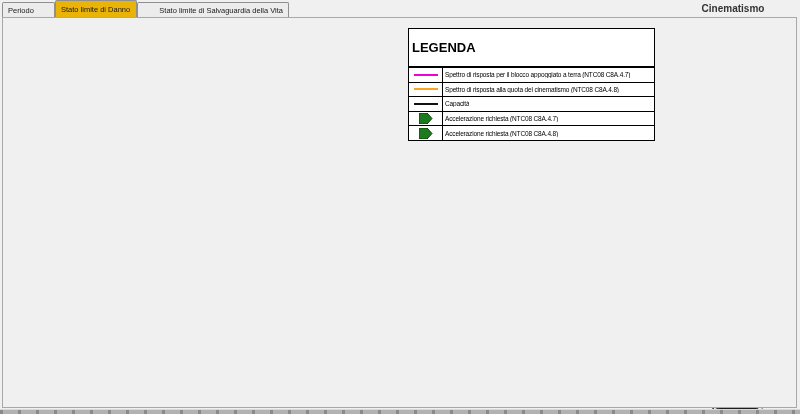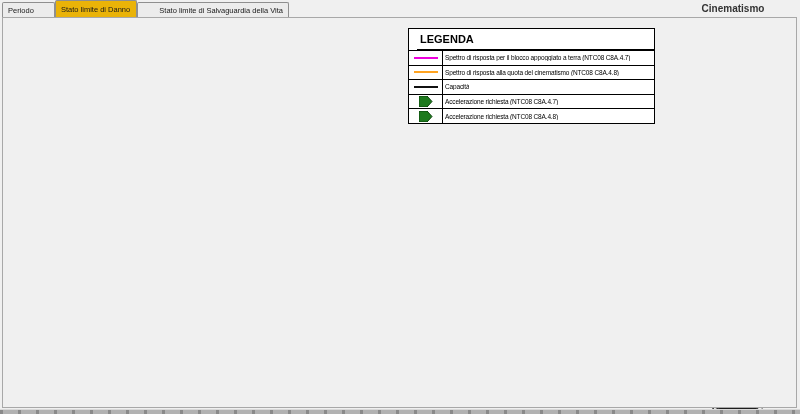--- a/index.html
+++ b/index.html
@@ -10,21 +10,21 @@
   .tab.active{background:#eab308;z-index:3;padding-top:4px;}
   
   .content{position:absolute;left:2px;top:17px;width:795px;height:391px;background:#f0f0f0;
            border:1px solid #a8a8a8;box-sizing:border-box;z-index:1;}
   .chart-box{position:absolute;left:8px;top:22px;width:652px;height:288px;background:#d4d4d4;
              border:1px solid #8e8e8e;box-sizing:border-box;}
   .vdivider{position:absolute;left:663px;top:20px;width:1px;height:380px;background:#cccccc;}
   
   .legend{position:absolute;left:408px;top:28px;width:247px;background:#fff;border:1.4px solid #000;
           box-sizing:border-box;z-index:5;}
-  .legend .hdr{font-size:11px;font-weight:bold;padding:4px 3px;border-bottom:1px solid #000;color:#000;margin-left:8px;}
+  .legend .hdr{font-size:13px;font-weight:bold;padding:11px 3px;border-bottom:1px solid #000;color:#000;}
   .lrow{display:flex;align-items:center;height:13.6px;border-top:1px solid #000;}
   .lrow:first-of-type{border-top:none;}
   .sw{width:33px;align-self:stretch;border-right:1px solid #000;display:flex;align-items:center;justify-content:center;flex:none;}
   .sw .ln{width:24px;height:2px;background:#000;}
   .ltxt{font-size:6.5px;letter-spacing:-0.15px;color:#000;padding-left:2px;white-space:nowrap;overflow:hidden;}
   
   .results{position:absolute;left:6px;top:313px;width:650px;height:81px;background:#f1f1f1;
            border:1px solid #c3c3c3;box-sizing:border-box;}
   .results .colhdr{position:absolute;font-size:7.5px;color:#333;transform:translateX(-50%);}
   .rrow{position:absolute;left:0;width:100%;height:12px;}

